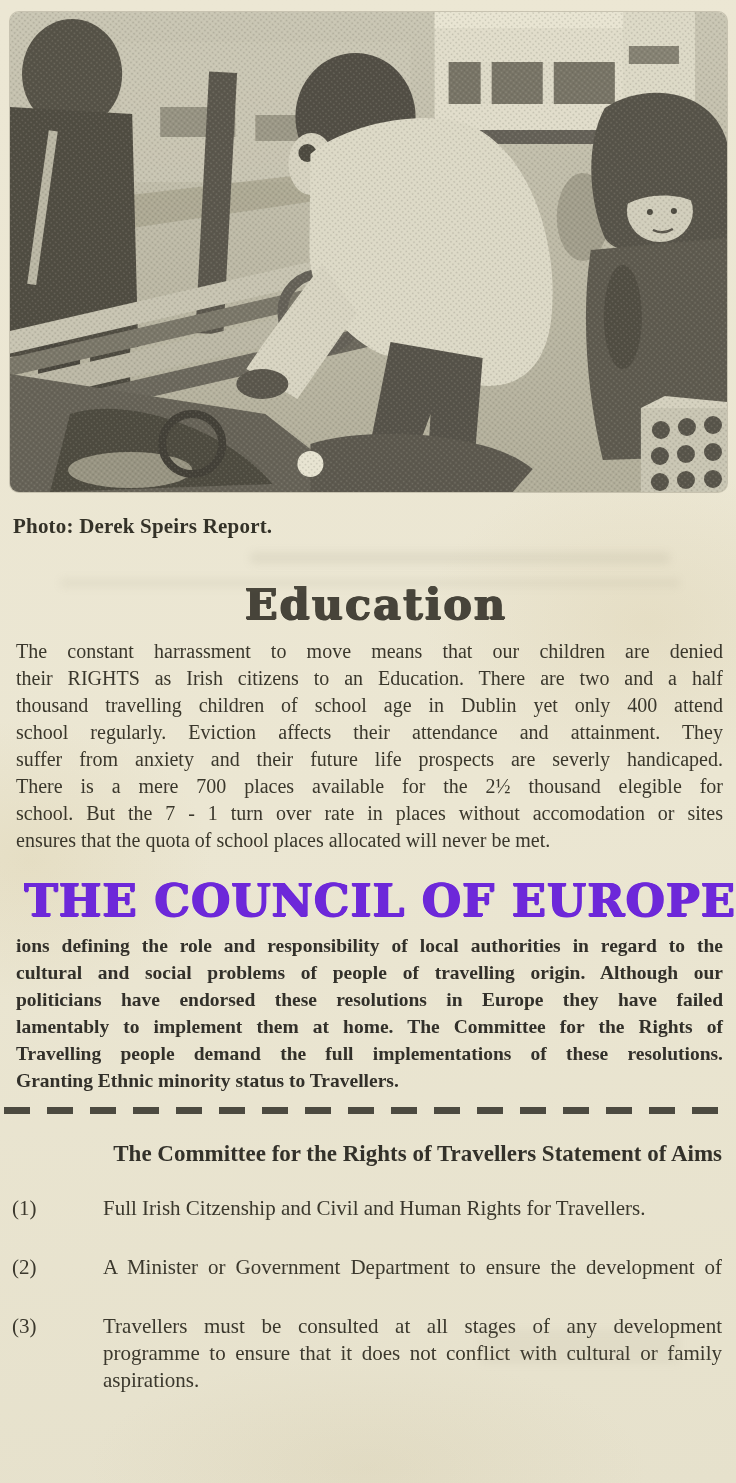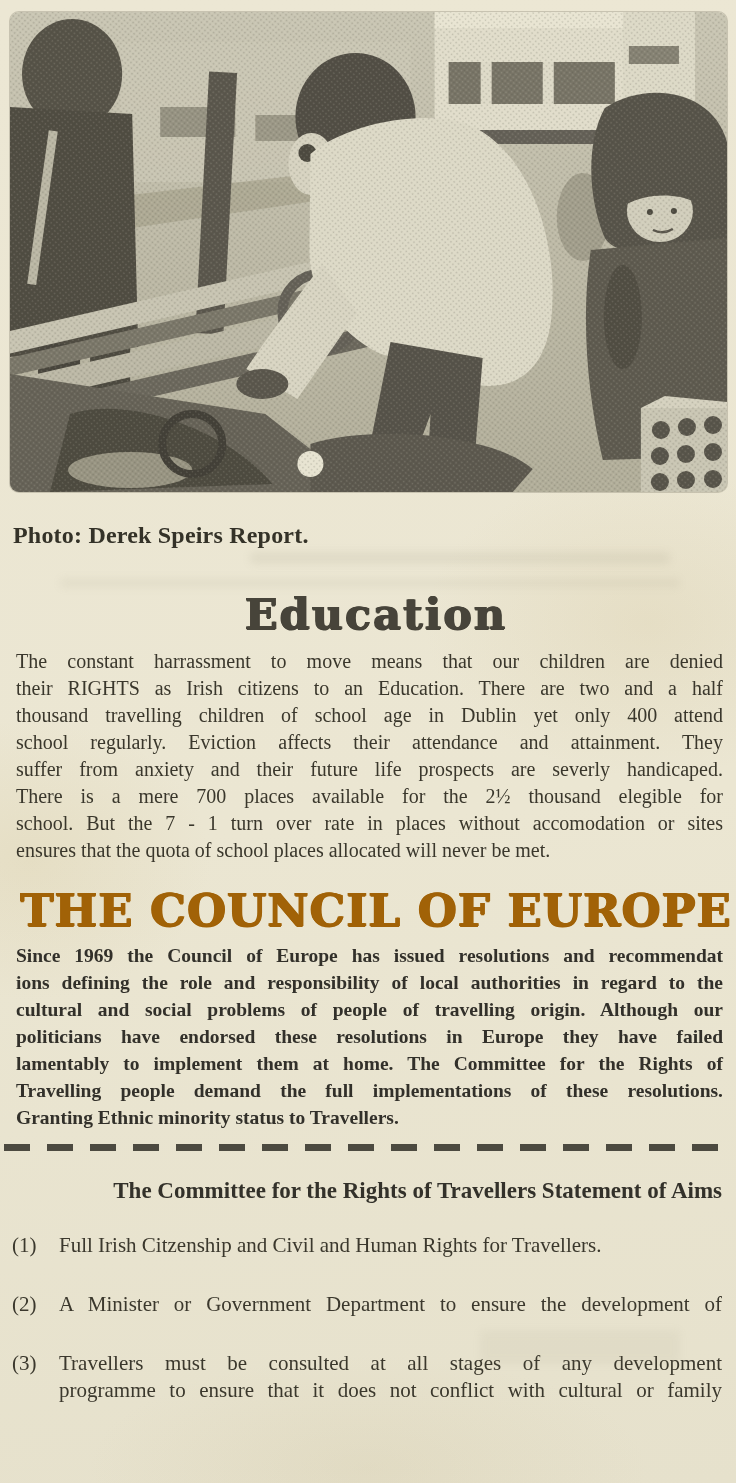--- a/index.html
+++ b/index.html
@@ -26,23 +26,23 @@
   .photo-wrap {
     margin: 12px 9px 0 10px;
     height: 480px;
     border-radius: 9px;
     overflow: hidden;
     box-shadow: 0 0 0 1px rgba(90,86,70,0.25);
   }
   .photo-wrap svg { display: block; width: 100%; height: 100%; }
 
   .caption {
-    margin: 30px 14px 0 13px;
-    font-weight: bold;
-    font-size: 24px;
+    margin: 22px 14px 0 13px;
+    font-weight: bold;
+    font-size: 21px;
     letter-spacing: 0.2px;
     color: #343228;
   }
 
   .display-heading {
     font-family: "DejaVu Serif", "Liberation Serif", serif;
     font-weight: bold;
     text-align: center;
     color: #47443a;
     text-shadow: 0.8px 0 0 currentColor, -0.8px 0 0 currentColor, 0 0.6px 0 currentColor;
@@ -50,21 +50,22 @@
   }
   h1.edu {
     margin: 40px 0 0;
     font-size: 43px;
     letter-spacing: 2px;
   }
   h2.council {
     margin: 20px 0 0;
     font-size: 45px;
     letter-spacing: 1px;
-    color: #a16207;
+    color: #6d28d9;
+    text-align: right;
   }
 
   .body-text {
     margin: 9px 13px 0 16px;
     font-size: 20px;
     line-height: 27px;
   }
   .body-text.bold {
     font-weight: bold;
     font-size: 19.5px;
@@ -87,21 +88,21 @@
     text-align: right;
     font-weight: bold;
     font-size: 23px;
     color: #33312a;
   }
 
   .aims-list { margin: 28px 14px 0 12px; font-size: 21px; line-height: 27px; color: #3b382d; }
   .aim-item { display: flex; margin-top: 32px; }
   .aim-item.first { margin-top: 0; }
   .aim-marker { flex: none; width: 47px; }
-  .aim-text { flex: 1; }
+  .aim-text { flex: 1; margin-left: 44px; }
 </style>
 </head>
 <body>
 
 <div class="smudge s1"></div>
 <div class="smudge s2"></div>
 <div class="smudge s3"></div>
 
 <div class="photo-wrap">
   <svg viewBox="0 0 716 480" preserveAspectRatio="none">
@@ -214,21 +215,20 @@
     <div class="jline">school regularly. Eviction affects their attendance and attainment. They</div>
     <div class="jline">suffer from anxiety and their future life prospects are severly handicaped.</div>
     <div class="jline">There is a mere 700 places available for the 2½ thousand elegible for</div>
     <div class="jline">school. But the 7 - 1 turn over rate in places without accomodation or sites</div>
     <div class="jline last">ensures that the quota of school places allocated will never be met.</div>
   </div>
 
 <h2 class="display-heading council">THE COUNCIL OF EUROPE</h2>
 
 <div class="body-text bold">
-    <div class="jline">Since 1969 the Council of Europe has issued resolutions and recommendat</div>
     <div class="jline">ions defining the role and responsibility of local authorities in regard to the</div>
     <div class="jline">cultural and social problems of people of travelling origin. Although our</div>
     <div class="jline">politicians have endorsed these resolutions in Europe they have failed</div>
     <div class="jline">lamentably to implement them at home. The Committee for the Rights of</div>
     <div class="jline">Travelling people demand the full implementations of these resolutions.</div>
     <div class="jline last">Granting Ethnic minority status to Travellers.</div>
   </div>
 
 <div class="divider"></div>
 
@@ -245,15 +245,16 @@
     <span class="aim-marker">(2)</span>
     <span class="aim-text">
         <div class="jline">A Minister or Government Department to ensure the development of</div>
       </span>
   </div>
   <div class="aim-item">
     <span class="aim-marker">(3)</span>
     <span class="aim-text">
         <div class="jline">Travellers must be consulted at all stages of any development</div>
         <div class="jline">programme to ensure that it does not conflict with cultural or family</div>
+        <div class="jline last">aspirations.</div>
       </span>
   </div>
 </div>
 
 </body></html>

